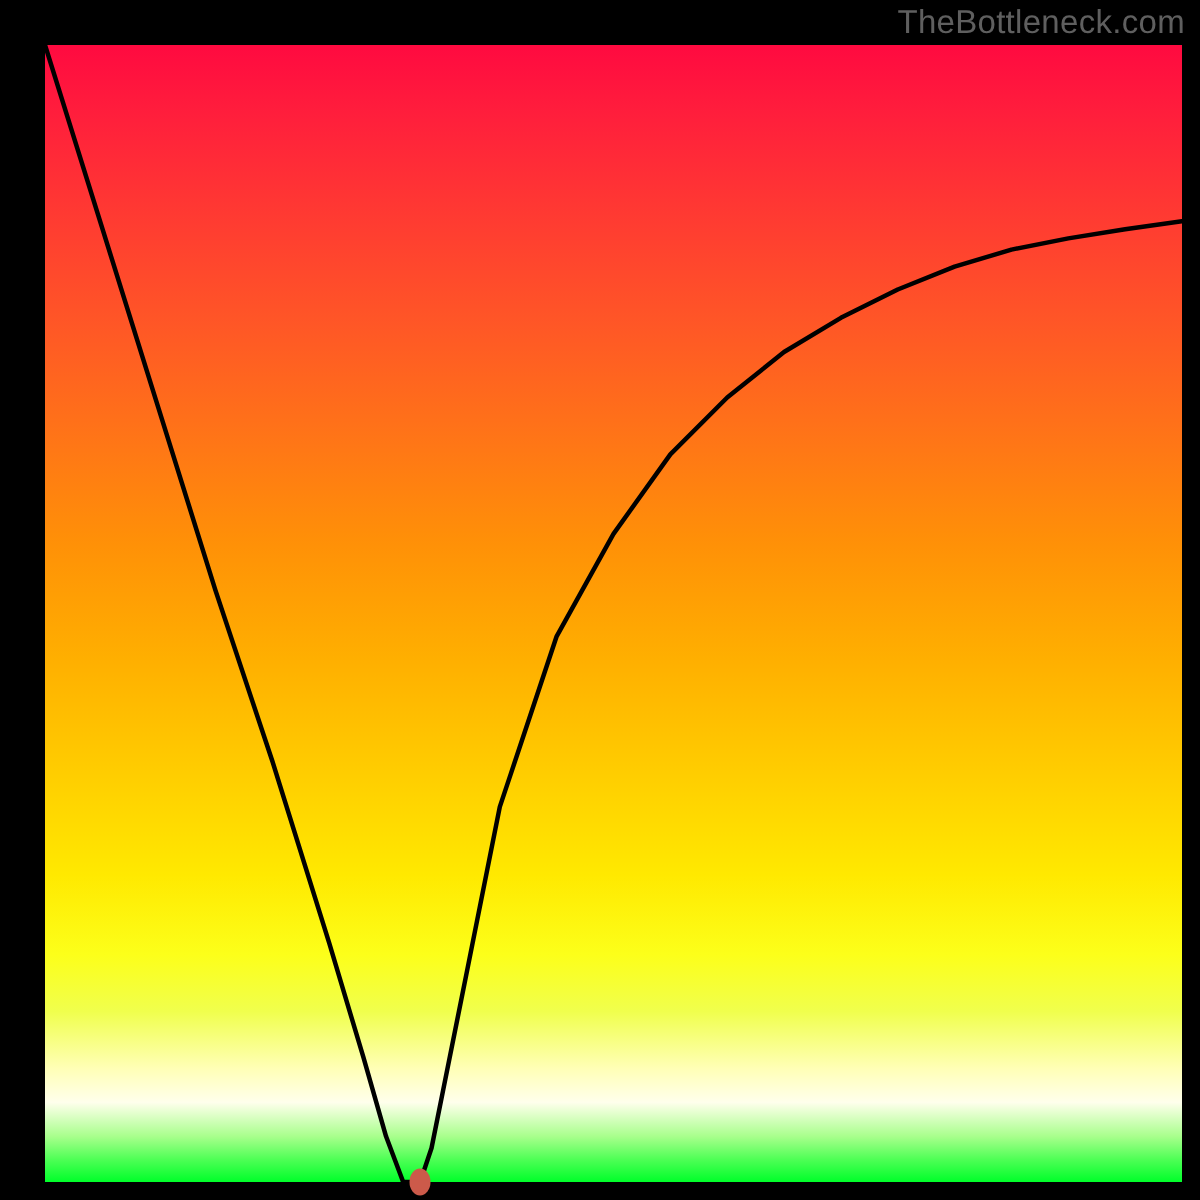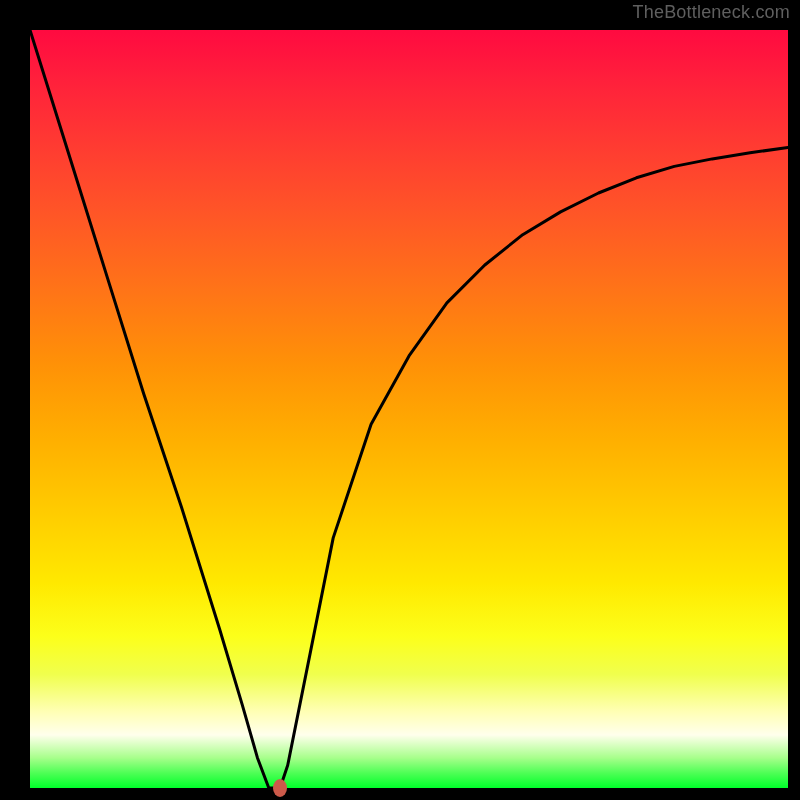--- a/index.html
+++ b/index.html
@@ -9,21 +9,21 @@
     background: #000;
     position: relative;
     font-family: Arial, Helvetica, sans-serif;
     overflow: hidden;
   }
   .watermark {
     position: absolute;
     top: 2px;
     right: 10px;
     color: #5f5f5f;
-    font-size: 18px;
+    font-size: 22px;
     font-weight: 500;
     z-index: 10;
     letter-spacing: 0.2px;
     text-align: right;
   }
   .plot {
     position: absolute;
     left: 30px;
     top: 30px;
     width: 758px;

